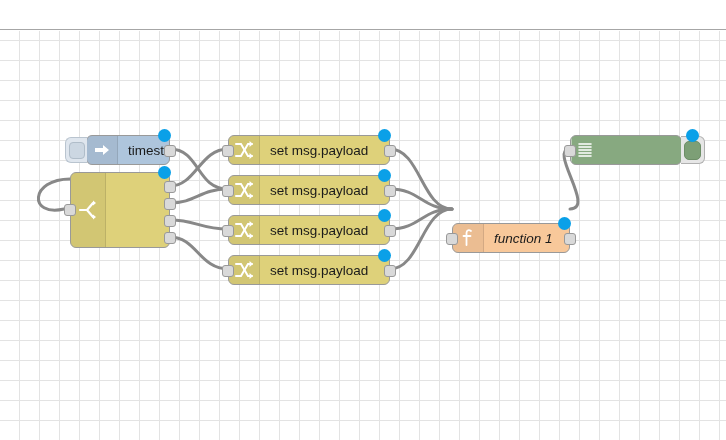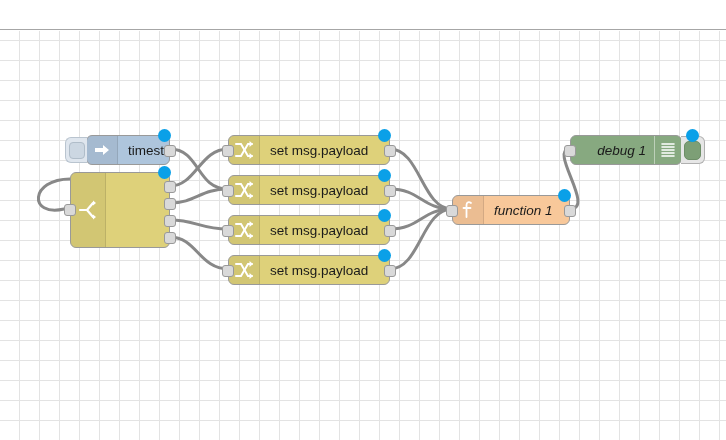--- a/index.html
+++ b/index.html
@@ -92,21 +92,21 @@
     color: #1a1a1a;
     white-space: nowrap;
   }
   .node-label.right { justify-content: flex-end; padding-right: 8px; }
   .node-label.italic { font-style: italic; }
 
   
   .n-inject   { background: #aec5dc; }
   .n-switch   { background: #ded17a; }
   .n-change   { background: #ded17a; }
-  .n-function { background: #f8c89a; }
+  .n-function { background: #f8c89a; margin-top: 28px; }
   .n-debug    { background: #87a980; }
 
   .n-debug .node-label { color: #1a1a1a; }
 
   
   .port {
     position: absolute;
     width: 12px;
     height: 12px;
     background: #d9d9d9;
@@ -322,21 +322,20 @@
         </div>
         <div class="node-label italic">function 1</div>
       </div>
       <div class="port in" style="top:9px;"></div>
       <div class="port out" style="top:9px;"></div>
       <div class="status-dot"></div>
     </div>
 
     <div class="node n-debug" style="left:570px; top:104px; width:112px;">
       <div class="node-inner">
-        <div class="node-label italic right">debug 1</div>
         <div class="debug-lines">
           <svg width="16" height="16" viewBox="0 0 16 16">
             <path d="M2 2 H14 M2 5 H14 M2 8 H14 M2 11 H14 M2 14 H14" stroke="#ffffff" stroke-width="1.6" stroke-linecap="round"></path>
           </svg>
         </div>
       </div>
       <div class="debug-btn">
         <div class="debug-btn-inner"></div>
       </div>
       <div class="port in" style="top:9px;"></div>

